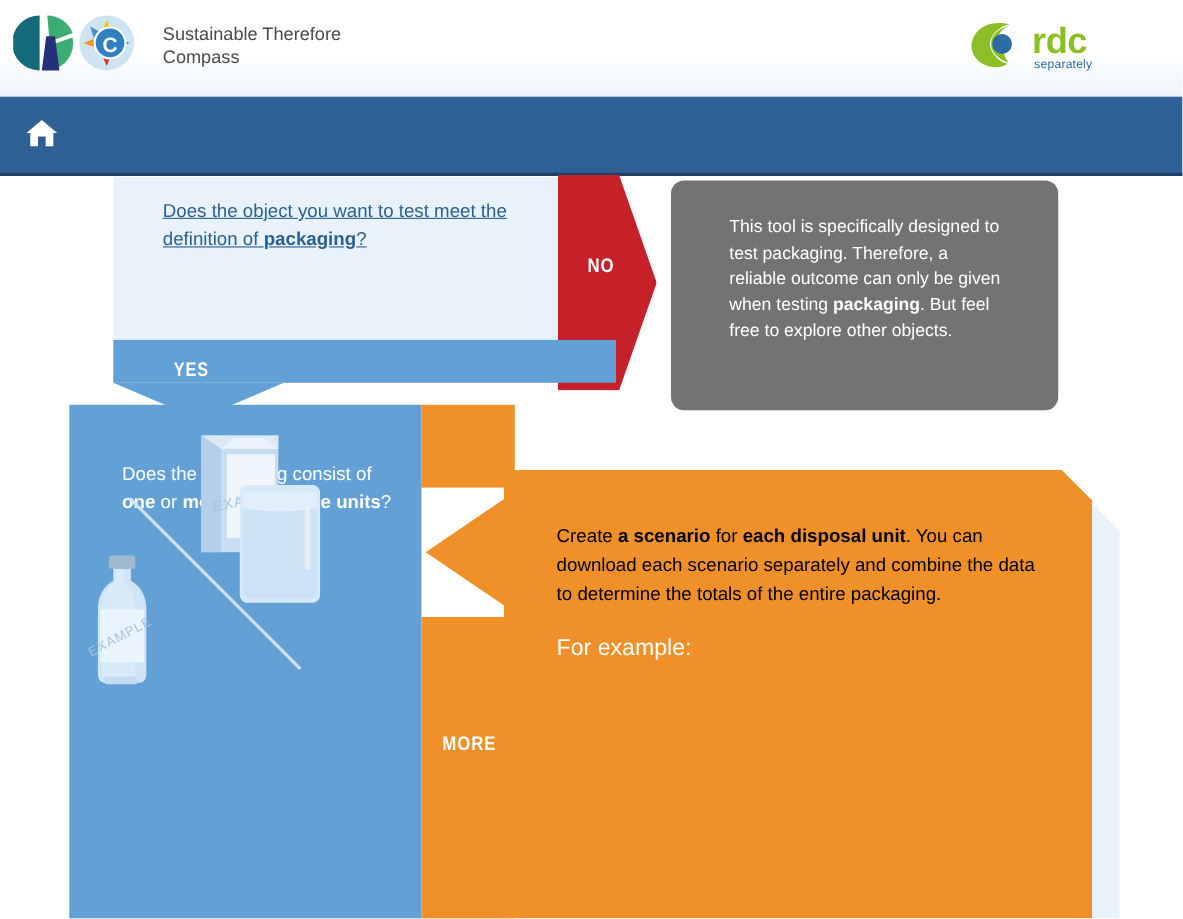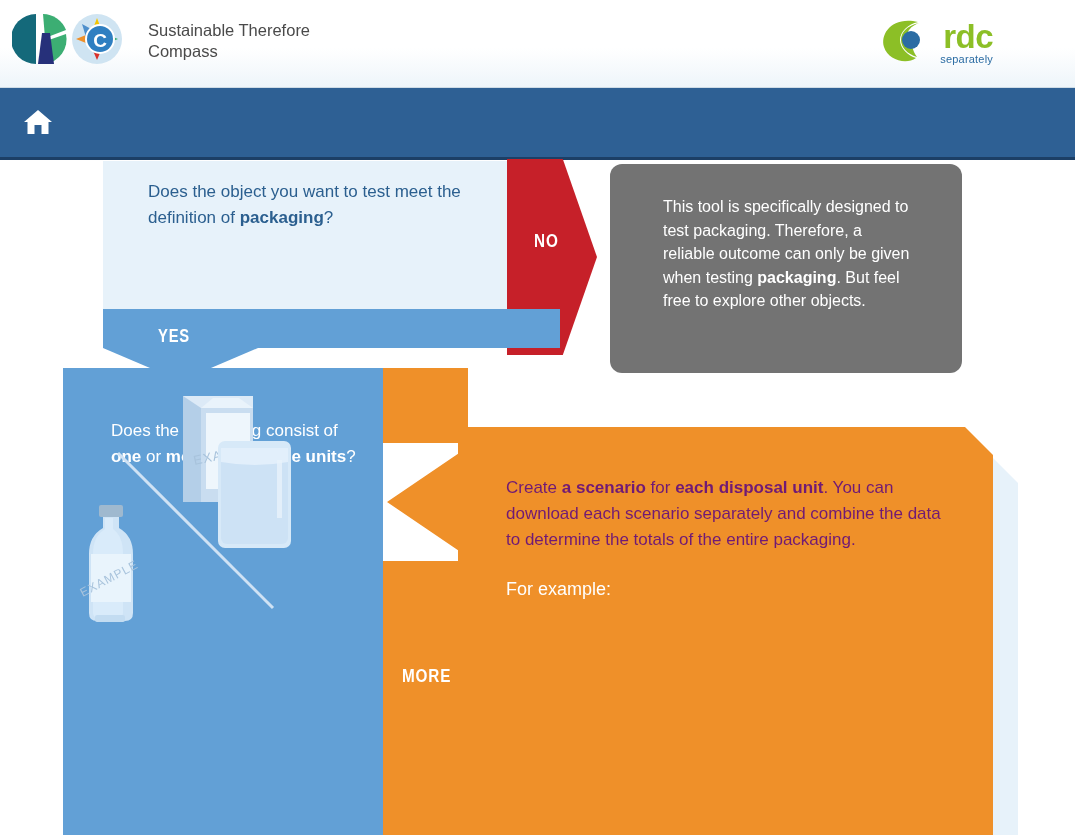--- a/index.html
+++ b/index.html
@@ -17,21 +17,21 @@
     background: linear-gradient(to bottom, #ffffff 0%, #ffffff 55%, #eef5fa 100%);
     border-bottom: 1px solid #cfdce6;
   }
   .brand { position: absolute; left: 12px; top: 8px; display: flex; align-items: center; gap: 6px; }
   .brand-title {
     margin-left: 12px; font-size: 16.5px; line-height: 21px; color: #4a4a4a;
     font-family: "Liberation Sans", sans-serif; max-width: 230px;
   }
   .rdc { position: absolute; right: 82px; top: 14px; display: flex; align-items: center; gap: 8px; }
   .rdc-text { display: flex; flex-direction: column; line-height: 1; }
-  .rdc-word { font-size: 33px; font-weight: bold; color: #8cbf26; letter-spacing: -0.5px; font-family: "Liberation Sans", sans-serif; text-align: right; }
+  .rdc-word { font-size: 33px; font-weight: bold; color: #8cbf26; letter-spacing: -0.5px; font-family: "Liberation Sans", sans-serif; }
   .rdc-sub { font-size: 11px; color: #2b6ca3; letter-spacing: 0.2px; margin-top: 1px; margin-left: 2px; }
 
   
   .navbar {
     position: absolute; left: 0; top: 88px; width: 1075px; height: 72px;
     background: #2e6094; border-bottom: 3px solid #1c3f66;
   }
   .home-btn {
     position: absolute; left: 16px; top: 14px; width: 44px; height: 44px;
     display: flex; align-items: center; justify-content: center; cursor: pointer;
@@ -40,21 +40,21 @@
   
   .canvas { position: absolute; left: 0; top: 161px; width: 1075px; height: 674px; background: #ffffff; }
 
   
   .q1-box {
     position: absolute; left: 103px; top: 0px; width: 420px; height: 148px;
     background: #e7f2fa;
   }
   .q1-text {
     position: absolute; left: 45px; top: 18px; width: 330px;
-    font-size: 17px; line-height: 26px; color: #2b5f8f;
+    font-size: 17px; line-height: 26px; color: #2b5f8f; text-decoration: underline;
   }
   .q1-text b { font-weight: bold; }
 
   
   .yes-bar {
     position: absolute; left: 103px; top: 148px; width: 457px; height: 39px;
     background: #62a0d6;
   }
   .yes-notch {
     position: absolute; left: 103px; top: 187px; width: 155px; height: 33px;
@@ -125,26 +125,26 @@
     clip-path: polygon(0 0, calc(100% - 46px) 0, 100% 46px, 100% 100%, 0 100%);
   }
   
   .orange-card {
     position: absolute; left: 458px; top: 266px; width: 535px; height: 408px;
     background: #ef9029;
     clip-path: polygon(0 0, calc(100% - 28px) 0, 100% 28px, 100% 100%, 0 100%);
   }
   .orange-text {
     position: absolute; left: 48px; top: 48px; width: 440px;
-    font-size: 17px; line-height: 26px; color: #701a75;
+    font-size: 17px; line-height: 26px; color: #000000;
   }
   .orange-text b { font-weight: bold; }
   .orange-example {
     position: absolute; left: 48px; top: 149px;
-    font-size: 18px; line-height: 26px; color: #ffffff;
+    font-size: 21px; line-height: 26px; color: #ffffff;
   }
 
   
   .illus { position: absolute; left: 0; top: 0; width: 320px; height: 467px; pointer-events: none; }
 </style>
 </head>
 <body>
 
 <div id="app">
 

